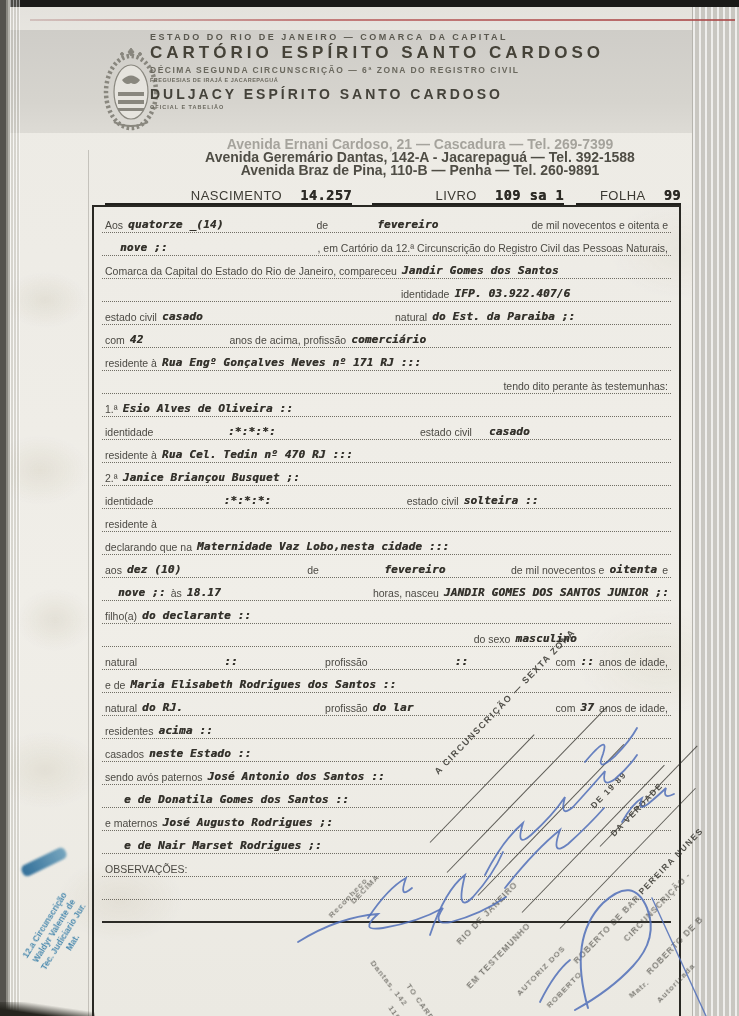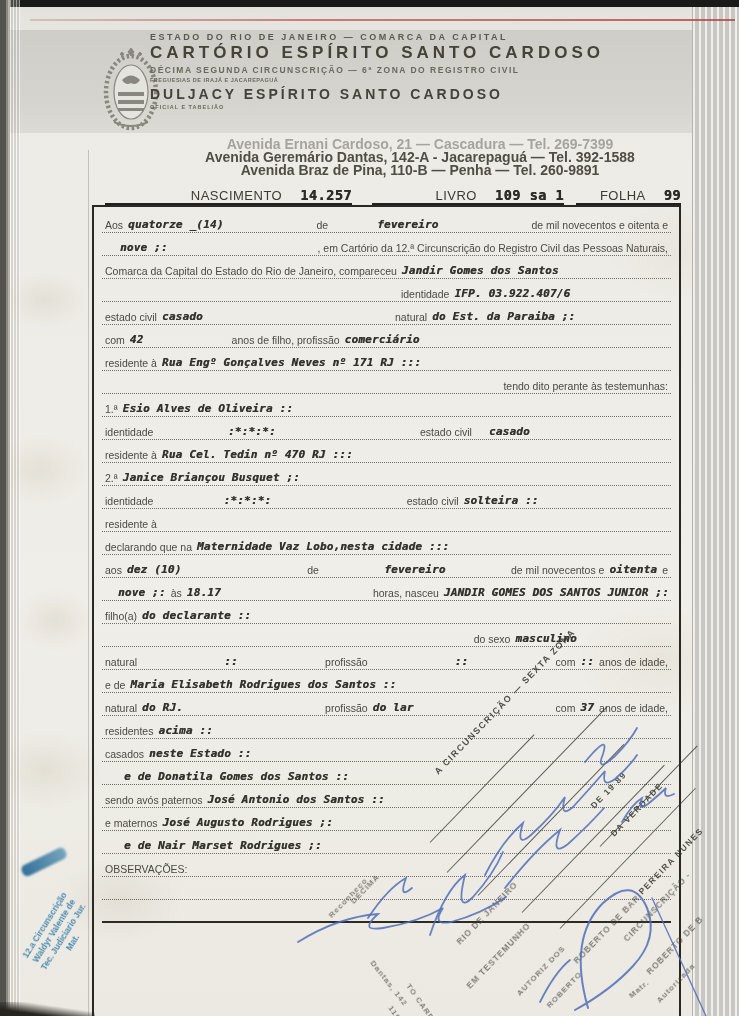--- a/index.html
+++ b/index.html
@@ -168,21 +168,21 @@
           <span class="tv">casado</span>
           <span class="fill" style="flex-grow: 2;"></span>
           <span class="pl">natural</span>
           <span class="tv">do Est. da Paraiba ;:</span>
           <span class="fill" style="flex-grow: 1;"></span>
         </div>
         <div class="frow">
           <span class="pl">com</span>
           <span class="tv">42</span>
           <span class="fill" style="flex-grow: 1;"></span>
-          <span class="pl">anos de filho, profissão</span>
+          <span class="pl">anos de acima, profissão</span>
           <span class="tv">comerciário</span>
           <span class="fill" style="flex-grow: 3;"></span>
         </div>
         <div class="frow">
           <span class="pl">residente à</span>
           <span class="tv">Rua Engº Gonçalves Neves nº 171 RJ :::</span>
           <span class="fill" style="flex-grow: 2;"></span>
         </div>
         <div class="frow">
           <span class="fill" style="flex-grow: 5;"></span>
@@ -296,27 +296,27 @@
           <span class="pl">residentes</span>
           <span class="tv">acima ::</span>
           <span class="fill" style="flex-grow: 3;"></span>
         </div>
         <div class="frow">
           <span class="pl">casados</span>
           <span class="tv">neste Estado ::</span>
           <span class="fill" style="flex-grow: 3;"></span>
         </div>
         <div class="frow">
+          <span class="pl">sendo avós paternos</span>
+          <span class="tv">José Antonio dos Santos ::</span>
+          <span class="fill" style="flex-grow: 3;"></span>
+        </div>
+        <div class="frow">
           <span class="sp" style="width: 20px;"></span>
           <span class="tv">e de Donatila Gomes dos Santos ::</span>
-          <span class="fill" style="flex-grow: 3;"></span>
-        </div>
-        <div class="frow">
-          <span class="pl">sendo avós paternos</span>
-          <span class="tv">José Antonio dos Santos ::</span>
           <span class="fill" style="flex-grow: 3;"></span>
         </div>
         <div class="frow">
           <span class="pl">e maternos</span>
           <span class="tv">José Augusto Rodrigues ;:</span>
           <span class="fill" style="flex-grow: 3;"></span>
         </div>
         <div class="frow">
           <span class="sp" style="width: 20px;"></span>
           <span class="tv">e de Nair Marset Rodrigues ;:</span>

